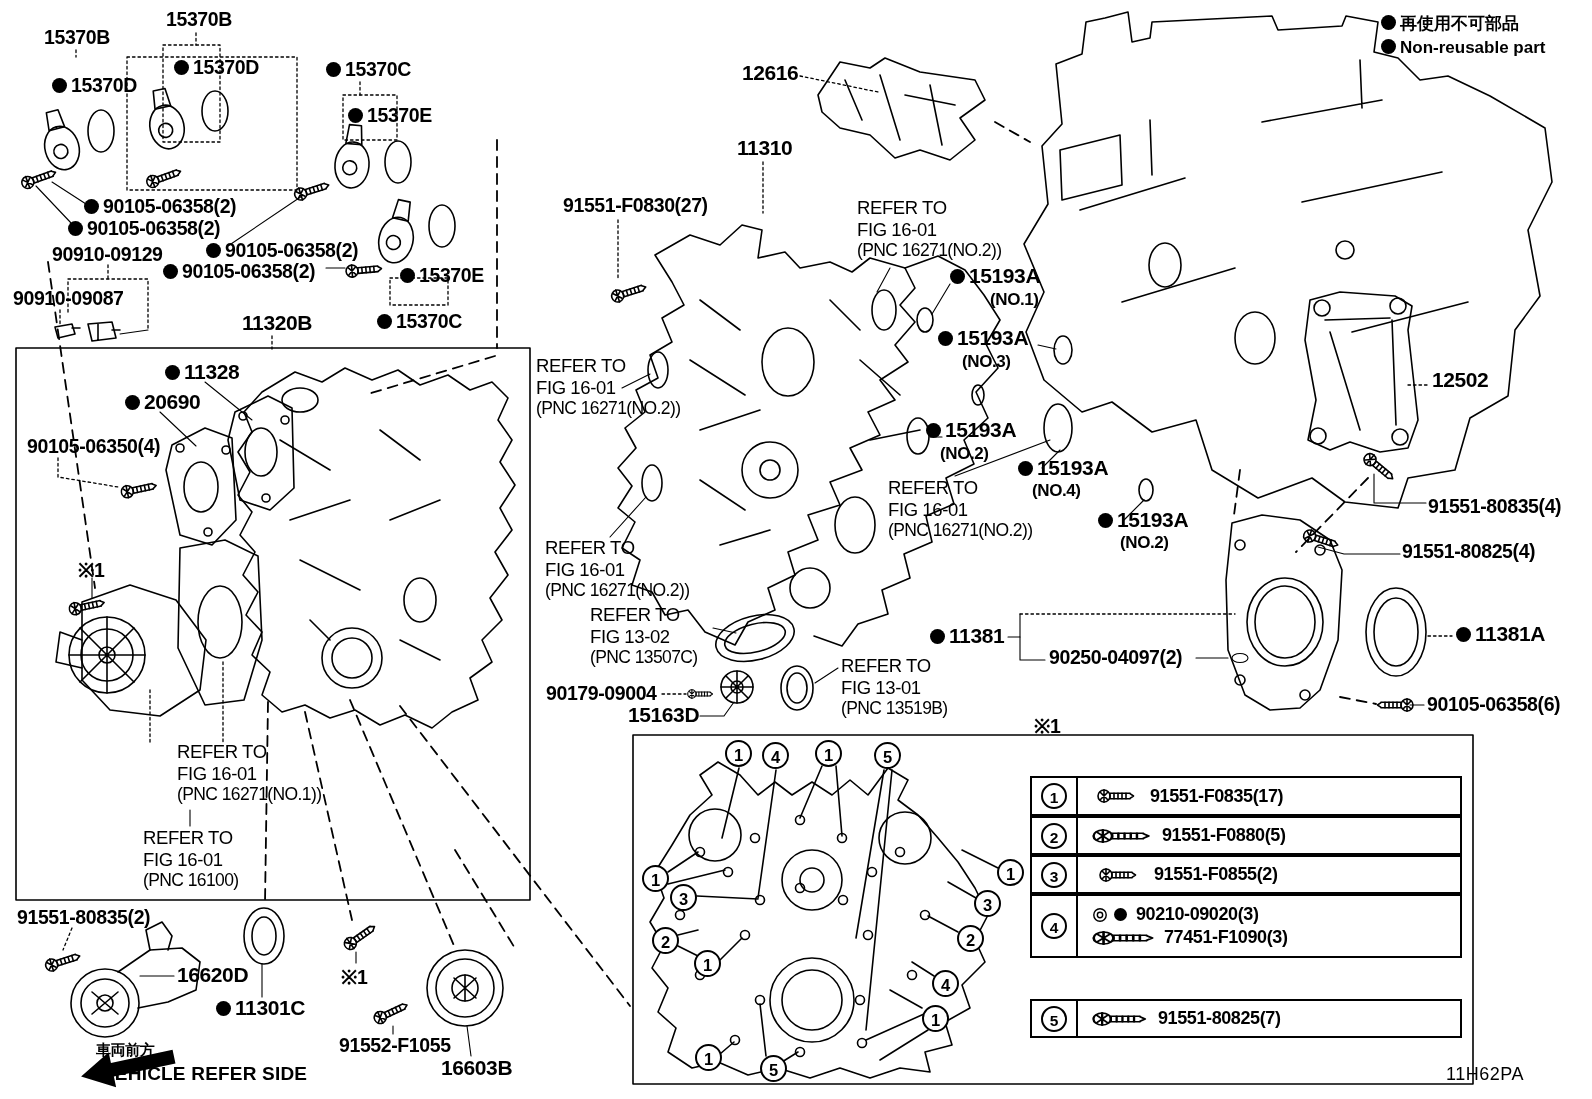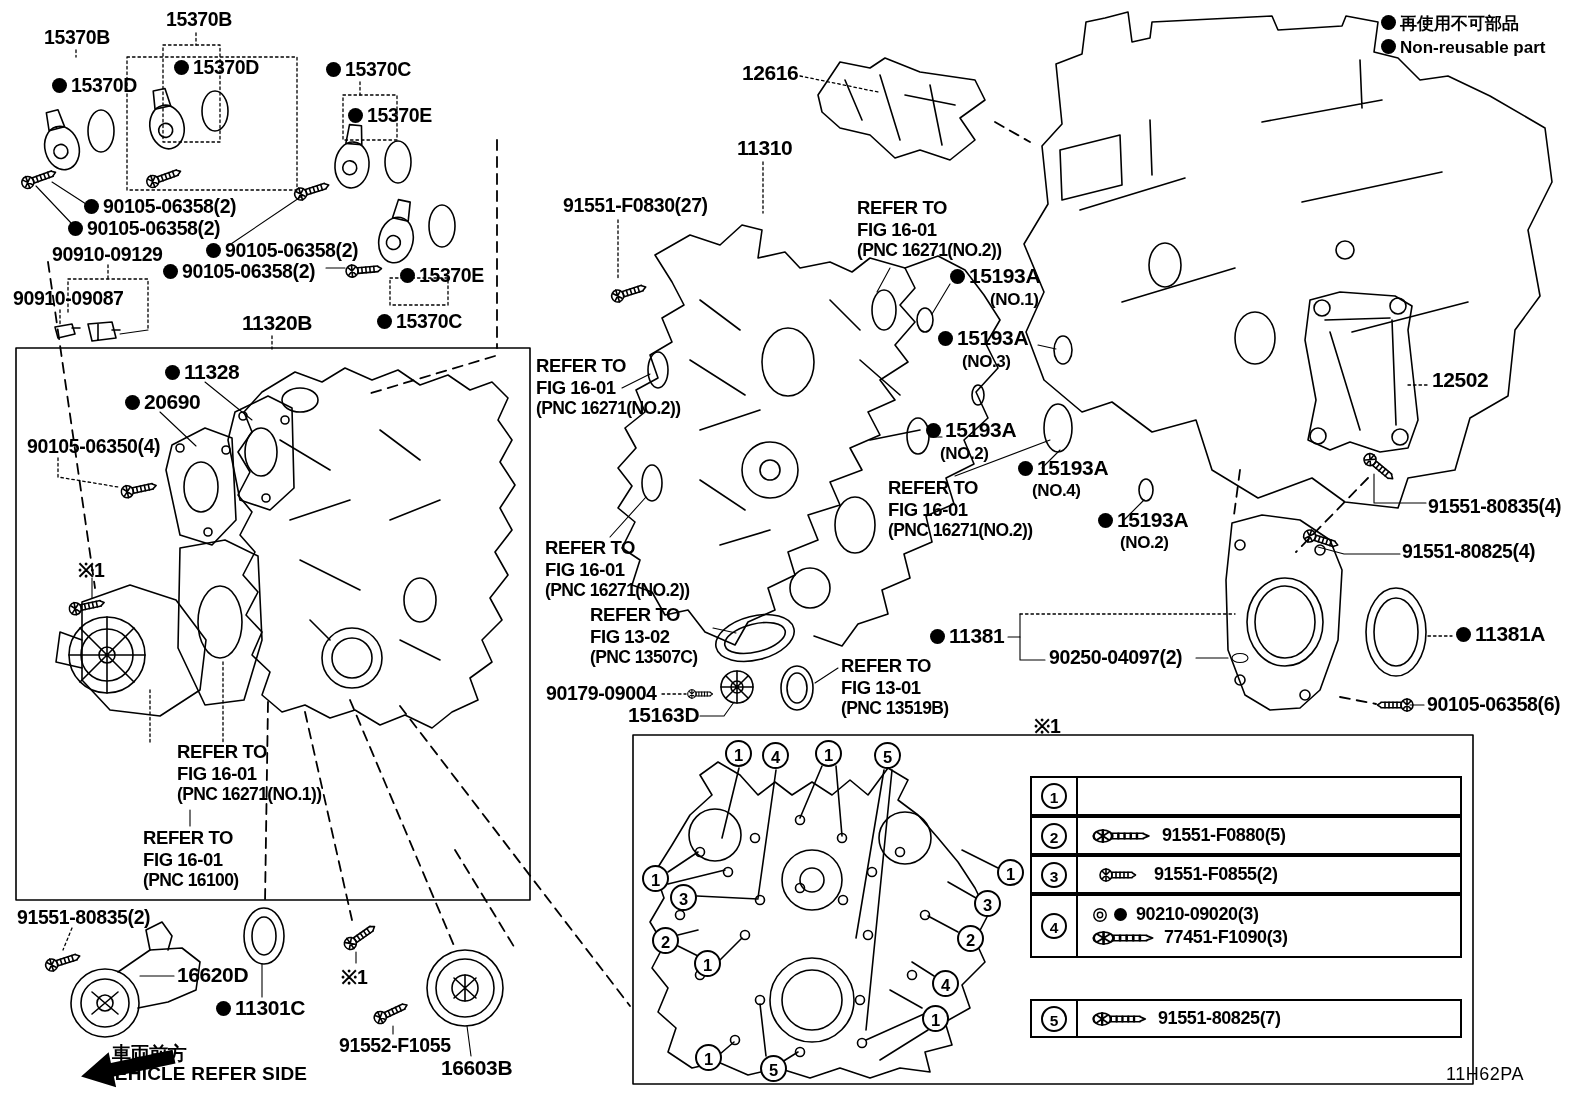--- a/index.html
+++ b/index.html
@@ -10,21 +10,21 @@
         stroke:#000;fill:none;stroke-width:1.6;stroke-linejoin:round;stroke-linecap:round}
   svg.art .thin{stroke-width:1.1}
   svg.art .dot-l{stroke-dasharray:2.5 3;stroke-width:1.3}
   svg.art .dash{stroke-dasharray:10 7;stroke-width:1.8}
   svg.art .fill{fill:#000;stroke:none}
   .pl{position:absolute;white-space:nowrap;font-weight:bold;font-size:19.5px;letter-spacing:-0.4px}
   .pl.big{font-size:21px}
   .pl.sub{font-size:17px;font-weight:bold}
   .d{display:inline-block;width:15px;height:15px;background:#000;border-radius:50%;margin-right:4px;vertical-align:-1px}
   .d.sm{width:13px;height:13px;margin-right:3px}
-  .rf{position:absolute;font-weight:bold;font-size:18.5px;line-height:21.5px;white-space:nowrap;letter-spacing:-0.4px}
+  .rf{position:absolute;font-weight:normal;font-size:18.5px;line-height:21.5px;white-space:nowrap;letter-spacing:-0.4px}
   .rf .pnc{font-size:17.5px;letter-spacing:-0.6px}
   .jp{font-size:17px;font-weight:bold}
   .co{position:absolute;width:27px;height:27px;border:2.6px solid #000;border-radius:50%;background:#fff;
       text-align:center;line-height:27px;font-weight:bold;font-size:16.5px;box-sizing:border-box;padding:0}
   .trow{position:absolute;left:1030px;width:432px;border:2px solid #000;display:flex;align-items:stretch;
         background:#fff;box-sizing:border-box}
   .tnum{width:44px;border-right:2px solid #000;display:flex;align-items:center;justify-content:center;flex:none}
   .cnum{width:26px;height:26px;border:2.2px solid #000;border-radius:50%;text-align:center;line-height:25px;
         font-weight:bold;font-size:15.5px;background:#fff;box-sizing:border-box}
   .tcontent{flex:1;padding-left:14px;font-weight:bold;font-size:18px;display:flex;align-items:center;gap:8px;letter-spacing:-0.4px}
@@ -408,21 +408,21 @@
       <div>FIG 16-01</div>
       <div class="pnc">(PNC 16100)</div>
 </div>
 
 <div class="pl" style="left:17px;top:906px">91551-80835(2)</div>
 <div class="pl big" style="left:177px;top:963px">16620D</div>
 <div class="pl big" style="left:216px;top:996px"><span class="d"></span><span>11301C</span></div>
 <div class="pl" style="left:341px;top:963px">※1</div>
 <div class="pl" style="left:339px;top:1034px">91552-F1055</div>
 <div class="pl big" style="left:441px;top:1056px">16603B</div>
-<div class="pl jp" style="left:112px;top:1041px;font-size:19px">車両前方</div>
+<div class="pl jp" style="left:96px;top:1041px;font-size:15px">車両前方</div>
 <div class="pl" style="left:102px;top:1063px;font-size:19px;letter-spacing:0.2px">VEHICLE REFER SIDE</div>
 
 <div class="pl big" style="left:742px;top:61px">12616</div>
 <div class="pl big" style="left:737px;top:136px">11310</div>
 <div class="pl" style="left:563px;top:194px">91551-F0830(27)</div>
 
 <div class="rf" style="left:857px;top:197px">
   <div>REFER TO</div>
       <div>FIG 16-01</div>
       <div class="pnc">(PNC 16271(NO.2))</div>
@@ -495,20 +495,26 @@
 <div class="co" style="left:932px;top:970px">4</div>
 <div class="co" style="left:957px;top:925px">2</div>
 <div class="co" style="left:974px;top:890px">3</div>
 <div class="co" style="left:997px;top:859px">1</div>
 
 
 <div class="trow" style="top:776px;height:40px">
   <div class="tnum">
         <span class="cnum">1</span>
       </div>
+  <div class="tcontent">
+        <svg width="50" height="18" viewBox="0 0 40 18">
+          <use href="#sym-bolt"></use>
+        </svg>
+        <span>91551-F0835(17)</span>
+      </div>
 </div>
 <div class="trow" style="top:816px;height:39px">
   <div class="tnum">
         <span class="cnum">2</span>
       </div>
   <div class="tcontent">
         <svg width="62" height="18" viewBox="0 0 40 18" preserveAspectRatio="none">
           <use href="#sym-bolt"></use>
         </svg>
         <span>91551-F0880(5)</span>

